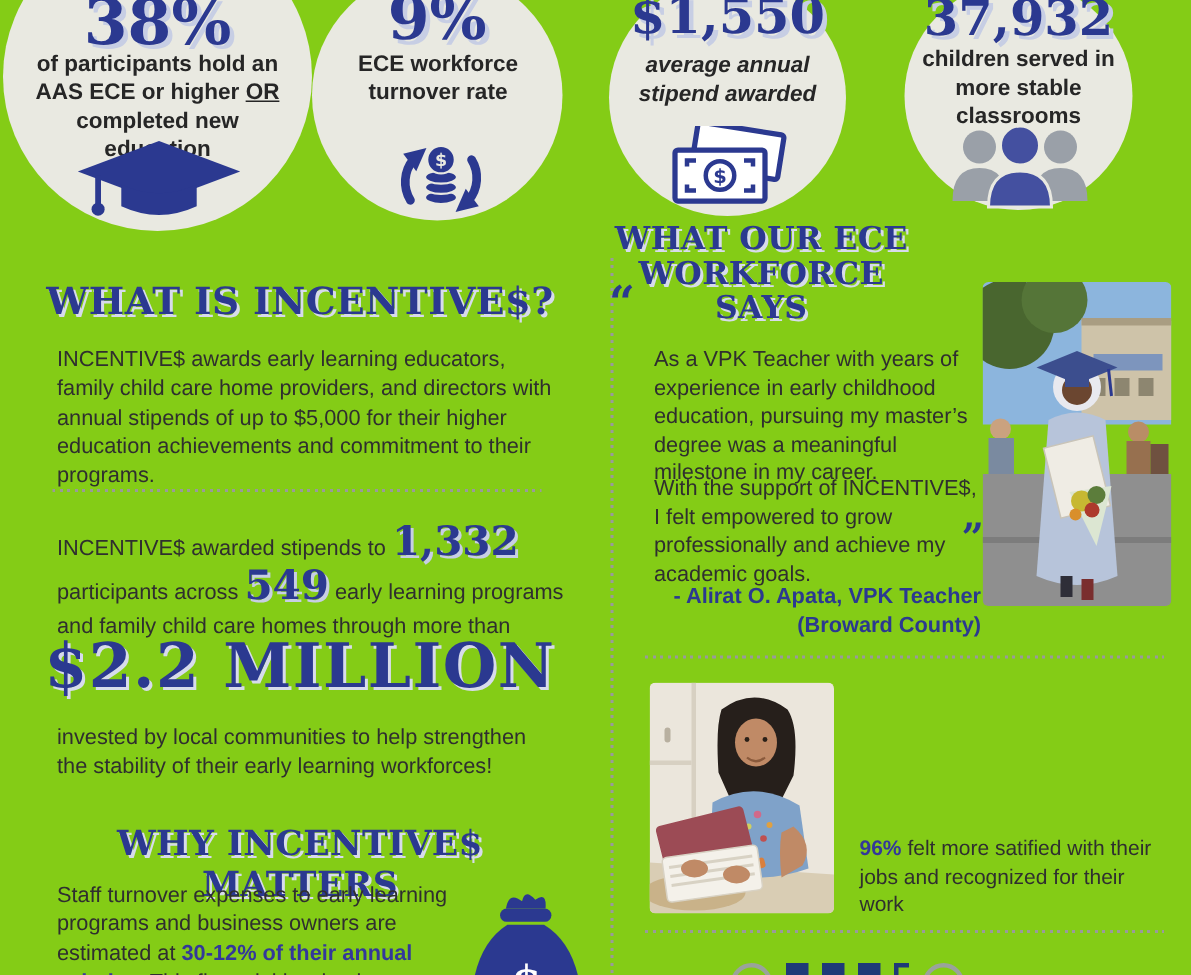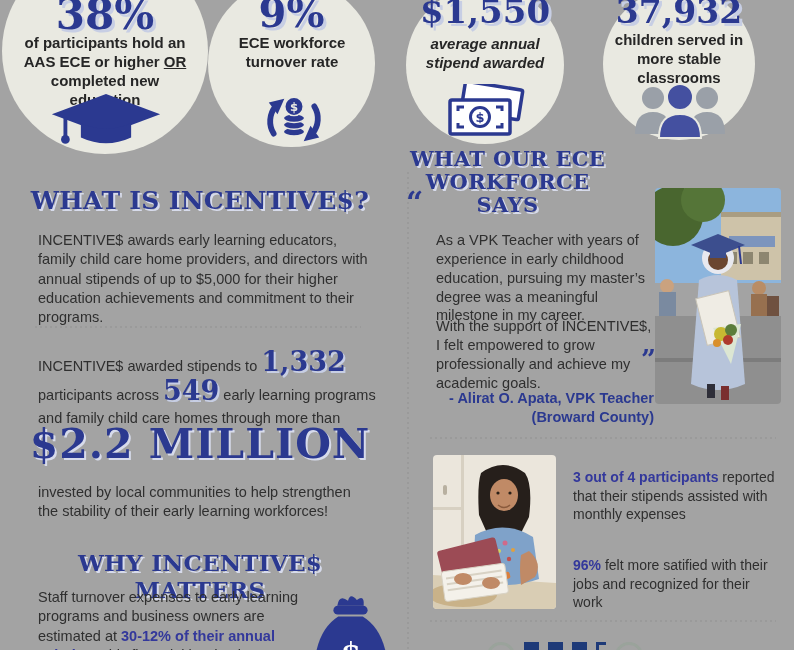--- a/index.html
+++ b/index.html
@@ -1,16 +1,16 @@
 <!DOCTYPE html>
 <html><head>
 <meta charset="utf-8">
 <style>
   html,body{margin:0;padding:0;background:#fff;}
-  #canvas{position:relative;width:794px;height:650px;overflow:hidden;background:#a3a3a3;
+  #canvas{position:relative;width:794px;height:650px;overflow:hidden;background:#84cc16;
           font-family:"Liberation Sans",sans-serif;color:#2f2f2f;}
 
   
   .circle{position:absolute;border-radius:50%;background:#e9e9e1;}
   .c1{left:2px;top:-52px;width:206px;height:206px;}
   .c2{left:208px;top:-20px;width:167px;height:167px;}
   .c3{left:406px;top:-14px;width:158px;height:158px;}
   .c4{left:603px;top:-12px;width:152px;height:152px;}
 
   .stat-num{position:absolute;font-family:"DejaVu Serif",serif;font-weight:bold;color:#2b3990;
@@ -257,23 +257,20 @@
         </g>
       <g transform="rotate(-8 45 128)">
         <rect x="10" y="112" width="64" height="30" rx="3" fill="#f4f1ea" stroke="#d8d2c4"></rect>
         <path d="M14,119 h56 M14,125 h56 M14,131 h56" stroke="#d8d2c4" stroke-width="2" fill="none"></path>
       </g>
       <ellipse cx="30" cy="124" rx="9" ry="6" fill="#c08a66"></ellipse>
       <ellipse cx="58" cy="128" rx="9" ry="6" fill="#c08a66"></ellipse>
     </svg>
   </div>
 
-  <div id="finding1" class="finding">
-    <span class="hl">3 out of 4 participants</span><span> reported that their stipends assisted with monthly expenses</span>
-  </div>
   <div id="finding2" class="finding">
     <span class="hl">96%</span><span> felt more satified with their jobs and recognized for their work</span>
   </div>
 
   <div id="div3" class="hdiv"></div>
 
   <div id="social">
     <div class="ring"></div>
     <div class="glyph"></div>
     <div class="glyph"></div>

